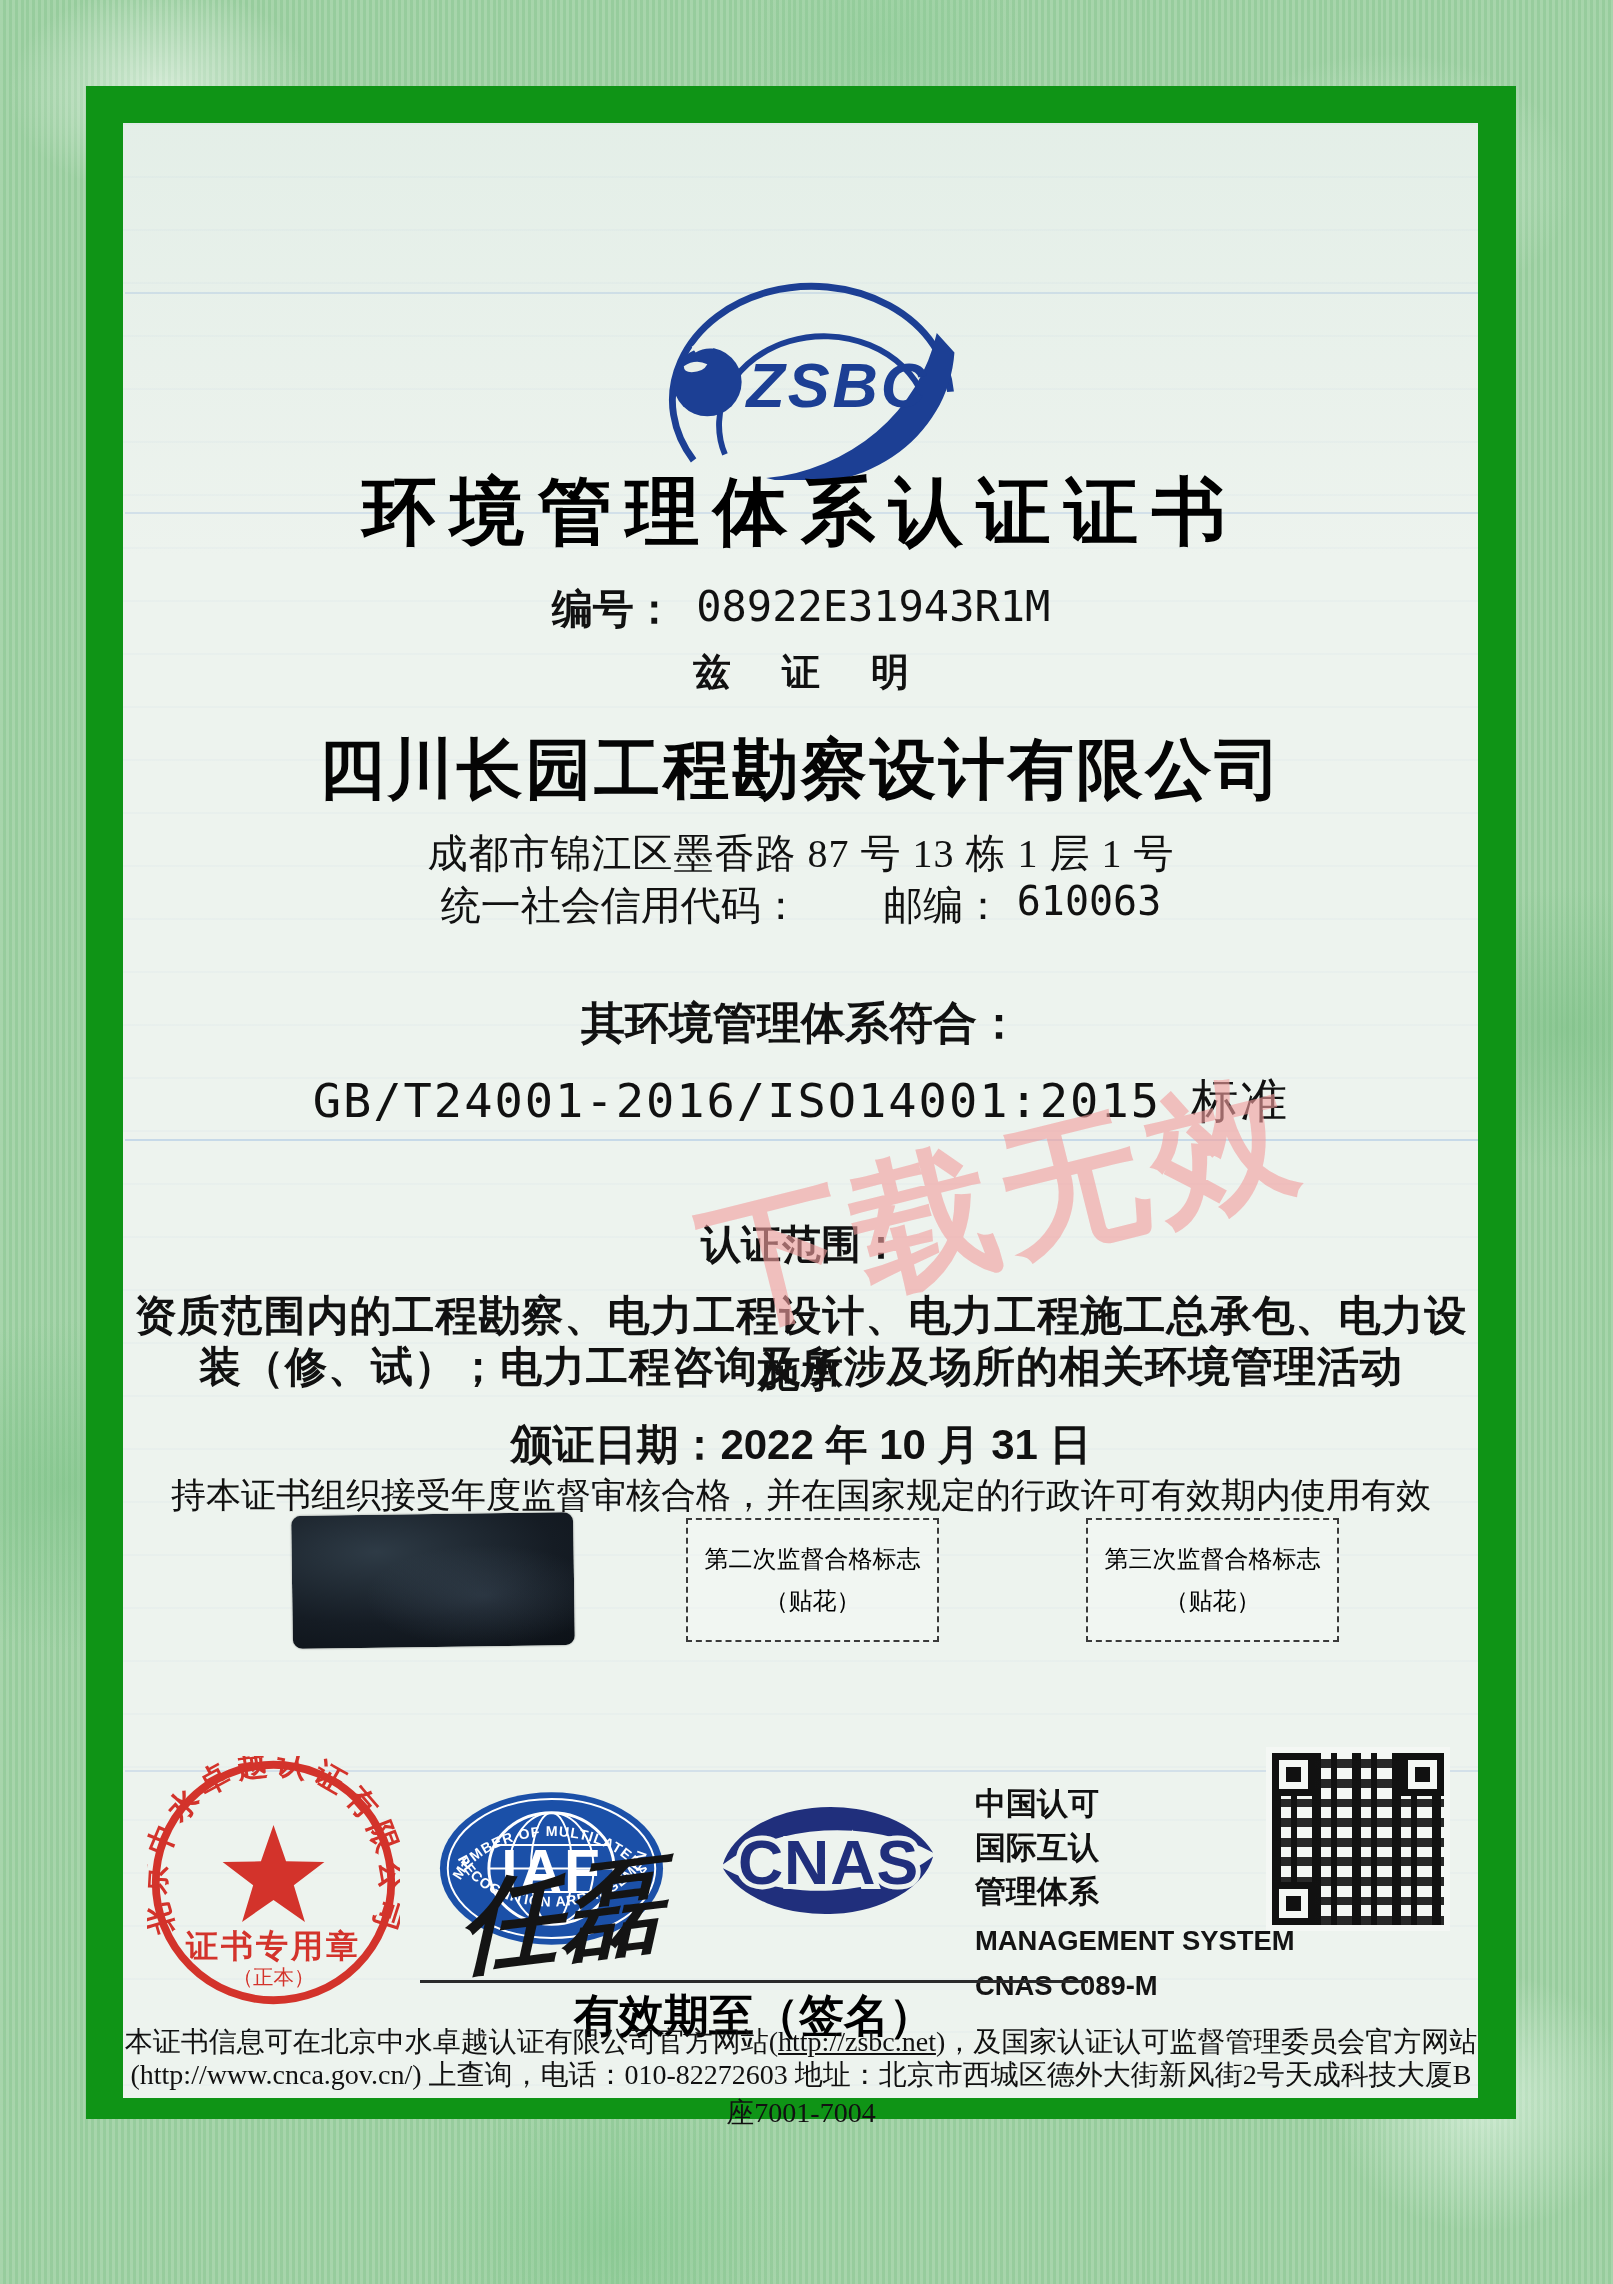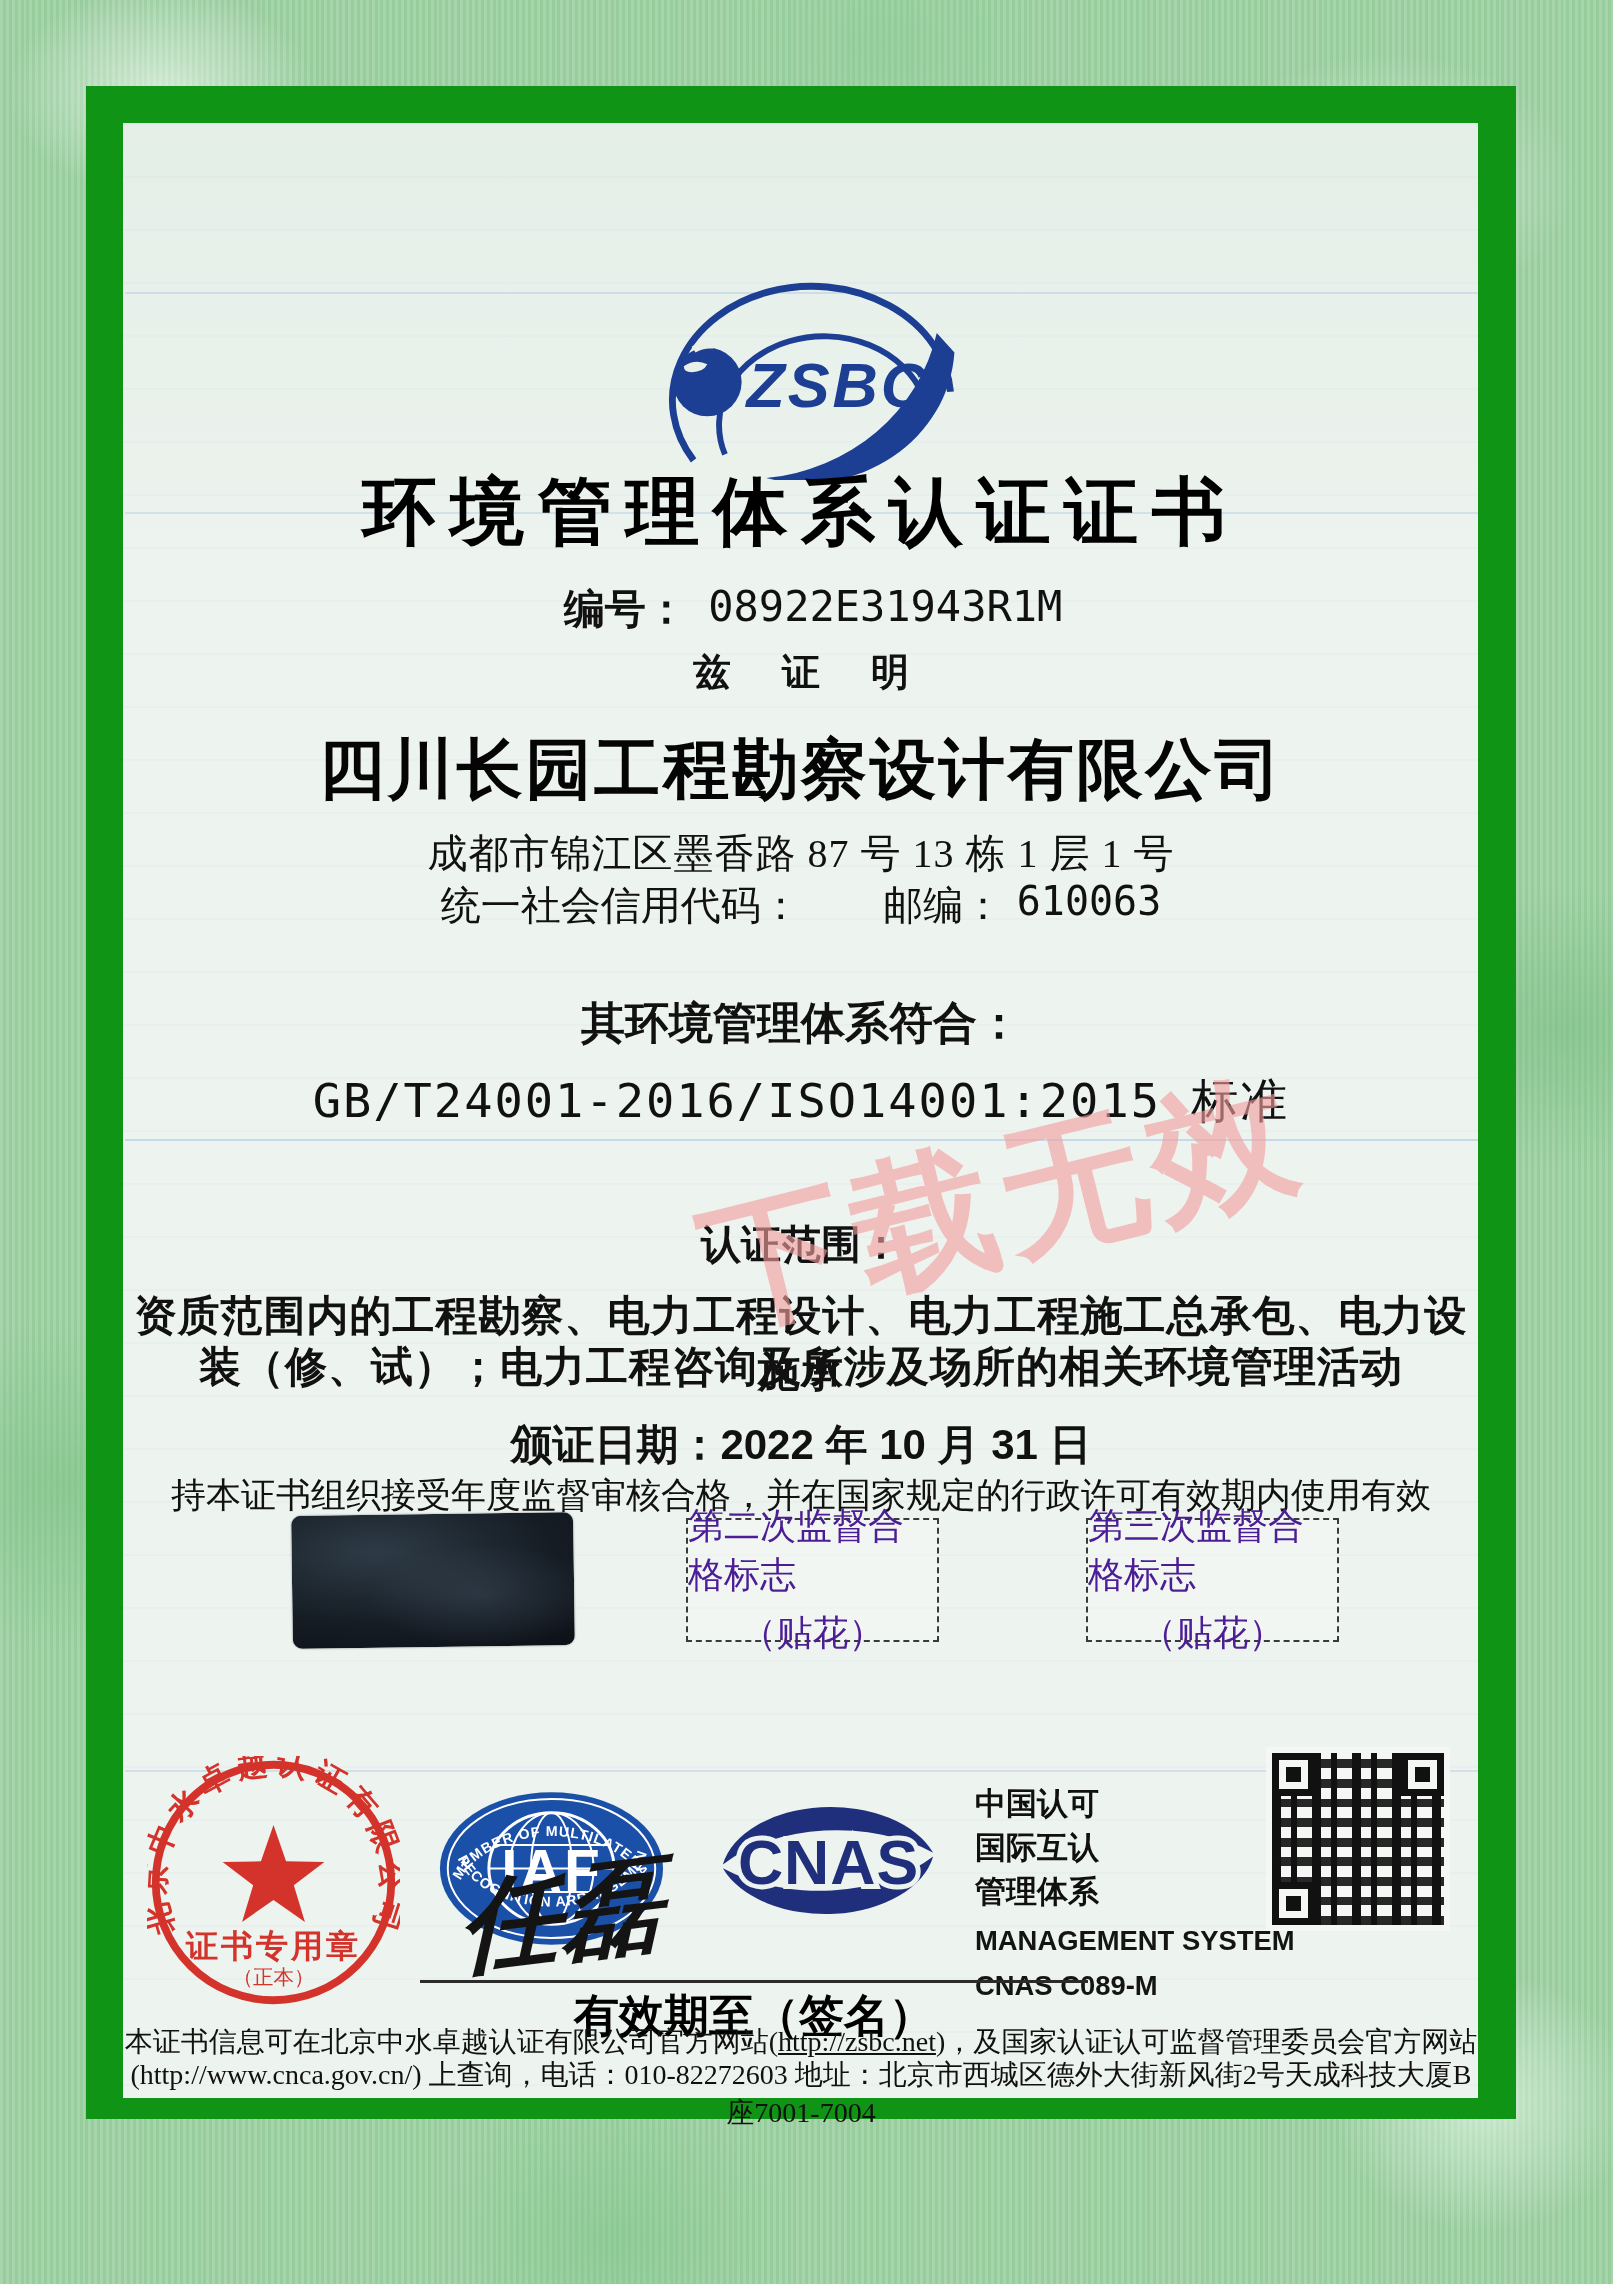--- a/index.html
+++ b/index.html
@@ -24,21 +24,21 @@
     background-color:#edf3ee;
     background-image:
       repeating-linear-gradient(180deg, rgba(140,170,210,.05) 0 2px, rgba(0,0,0,0) 2px 53px),
       linear-gradient(180deg, rgba(214,232,222,.4), rgba(238,243,238,0) 22%);
   }
   .scanline{left:125px;width:1353px;height:2px;background:rgba(120,160,220,.22);}
   .ctr{left:123px;width:1356px;text-align:center;color:#111;}
   .hei{font-family:"Liberation Sans",sans-serif;}
   .mono{font-family:"DejaVu Sans Mono",monospace;}
   .title{top:463px;font-size:74px;font-weight:900;letter-spacing:13.7px;color:#000000;}
-  .no-line{top:582px;font-size:41px;display:flex;justify-content:center;gap:21.6px;margin-left:12px;}
+  .no-line{top:582px;font-size:41px;display:flex;justify-content:center;gap:21.6px;}
   .no-line .mono{font-size:42px;}
   .hereby{top:647px;font-size:38px;font-weight:700;letter-spacing:51px;padding-left:51px;box-sizing:border-box;}
   .company{top:725px;font-size:66px;font-weight:900;letter-spacing:2.9px;color:#050505;}
   .address{top:826px;font-size:40px;letter-spacing:1px;}
   .credit{top:878px;font-size:40px;display:flex;justify-content:center;gap:13.7px;}
   .credit .gap{width:55px;}
   .conform{top:994px;font-size:44px;font-weight:700;}
   .standard{top:1070px;font-size:47px;letter-spacing:2px;}
   .watermark{
     left:698px;top:1106px;font-size:143px;font-weight:700;letter-spacing:9.8px;
@@ -51,21 +51,21 @@
   .note{top:1472px;font-size:35px;font-weight:500;}
   .sticker{
     left:292px;top:1514px;width:282px;height:133px;border-radius:9.8px;transform:rotate(-.8deg);
     background:
       radial-gradient(60% 55% at 68% 62%, rgba(92,112,132,.28), rgba(0,0,0,0) 70%),
       radial-gradient(140% 120% at 30% 28%, #2e3b46 0%, #151c24 45%, #0d1218 75%, #1a2430 100%);
     box-shadow:0 0 2px rgba(0,0,0,.4);
   }
   .dashbox{border:2.9px dashed #3a3a3a;width:249px;height:120px;background:rgba(255,255,255,.25);
     display:flex;flex-direction:column;justify-content:center;align-items:center;gap:9.8px;}
-  .dashbox div{font-size:36px;color:#4c1d95;}
+  .dashbox div{font-size:24px;color:#000000;}
   .box2{left:686px;top:1518px;}
   .box3{left:1086px;top:1518px;}
   .accr{left:975px;top:1782px;color:#101010;}
   .accr .zh{font-size:31px;line-height:44px;font-weight:600;}
   .accr .en{font-family:"Liberation Sans",sans-serif;font-weight:700;font-size:27.4px;line-height:37px;margin-top:7.8px;color:#141414;}
   .qr{left:1266px;top:1747px;width:184px;height:184px;background:#f4f7f4;padding:5.9px;box-sizing:border-box;}
   .qr-inner{position:relative;width:100%;height:100%;
     background-image:
       repeating-linear-gradient(0deg, rgba(17,17,17,.9) 0 8.8px, rgba(255,255,255,0) 8.8px 19.6px),
       repeating-linear-gradient(90deg, #111 0 8.8px, #f4f7f4 8.8px 18.6px, #111 18.6px 25.5px, #f4f7f4 25.5px 40px);

